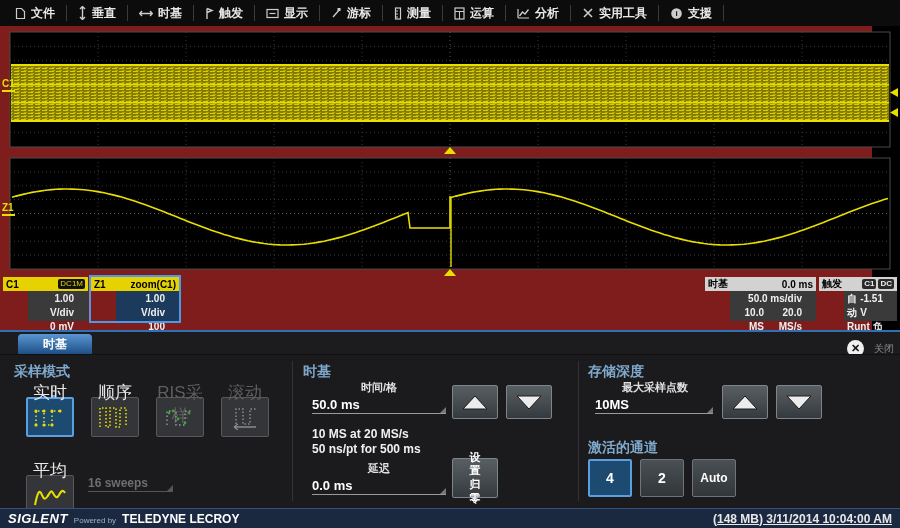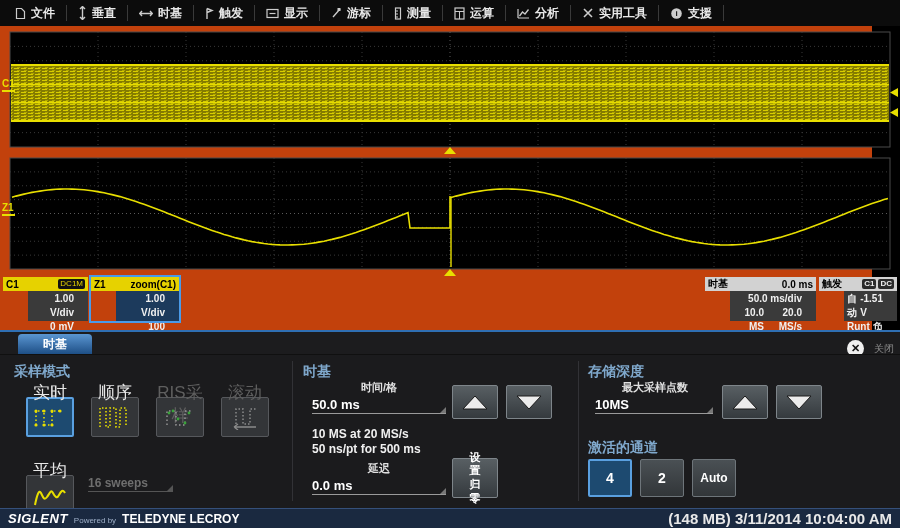--- a/index.html
+++ b/index.html
@@ -9,21 +9,21 @@
 
   
   .menubar { position:absolute; left:0; top:0; width:900px; height:26px;
     background:#0c0c0c; display:flex; align-items:center; padding-left:4px; }
   .menu-item { display:flex; align-items:center; gap:5px; padding:0 11px;
     height:26px; color:#e8e8e8; font-size:12px; font-weight:bold; cursor:default; }
   .menu-item svg { display:block; }
   .menu-sep { width:1px; height:16px; background:#3a3a3a; }
 
   
-  .scope { position:absolute; left:0; top:26px; width:872px; height:304px; background:#c2410c; }
+  .scope { position:absolute; left:0; top:26px; width:872px; height:304px; background:#7f1d1d; }
   .scope svg { position:absolute; left:0; top:0; }
   .ch-label { position:absolute; color:#e8df00; font-size:10px; font-weight:bold; }
   .ch-label::after { content:""; display:block; width:13px; height:2px; background:#e8df00; margin-top:1px; }
 
   
   .desc { position:absolute; top:251px; height:44px; font-size:10px; }
   .desc .hdr { height:14px; display:flex; align-items:center; justify-content:space-between;
     padding:0 3px; font-weight:bold; }
   .desc .body { height:30px; padding:1px 14px 0 3px; color:#f0f0f0; text-align:right;
     line-height:14px; font-weight:bold;margin-left:25px; }
@@ -76,21 +76,21 @@
   .close-label { color:#8a8a8a; font-size:10px; }
 
   
   .statusbar { position:absolute; left:0; top:508px; width:900px; height:20px;
     background:#1a2940; border-top:1px solid #35507a; display:flex;
     align-items:center; justify-content:space-between; padding:0 8px; }
   .brand { display:flex; align-items:baseline; gap:6px; }
   .brand-siglent { color:#fff; font-size:13px; font-weight:bold; font-style:italic; letter-spacing:0.5px; }
   .brand-powered { color:#9fb0c8; font-size:8px; }
   .brand-teledyne { color:#fff; font-size:12px; font-weight:bold; }
-  .status-right { color:#e8e8e8; font-size:15px; font-weight:bold; }
+  .status-right { color:#e8e8e8; font-size:12px; font-weight:bold;text-decoration:underline; }
 </style>
 </head>
 <body>
 
 <div id="stage">
 
   <div class="menubar">
     <div class="menu-item">
       <svg width="11" height="13">
           <path d="M1.5 1.5h5l3 3v7h-8z" fill="none" stroke="#ccc" stroke-width="1.2"></path>

